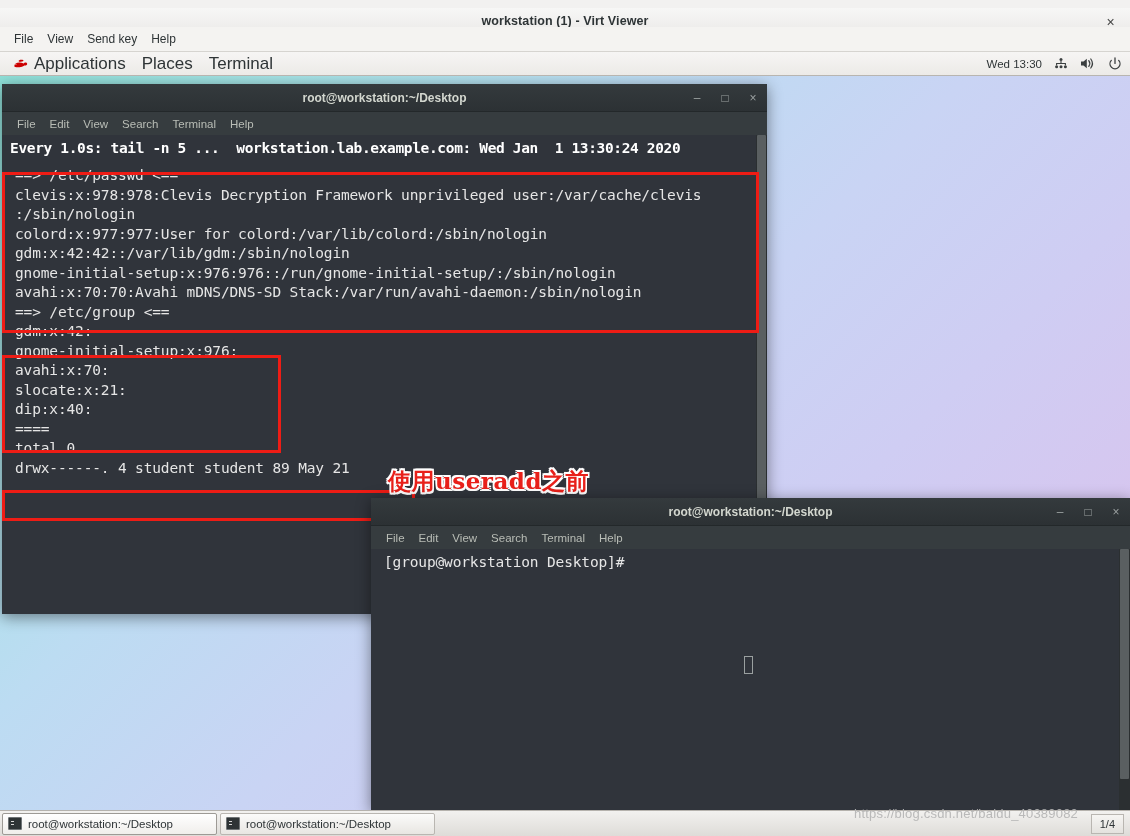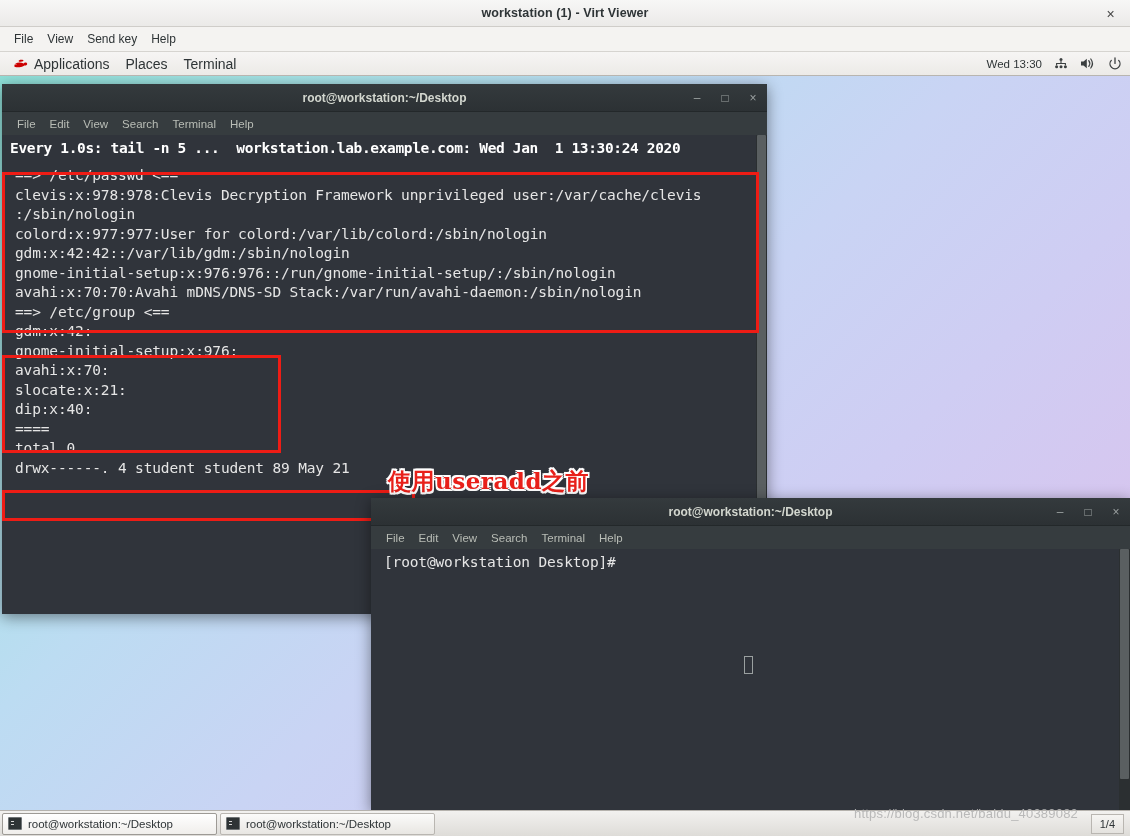--- a/index.html
+++ b/index.html
@@ -11,21 +11,21 @@
   }
 
   
   #viewer-window {
     position: relative;
     width: 1130px; height: 836px;
     background: #f2f1f0;
   }
 
   #viewer-titlebar {
-    position: absolute; left: 0; top: 0;
+    position: absolute; left: 0; top: 8px;
     width: 1130px; height: 27px;
     background: linear-gradient(#f7f7f6, #ebeae8);
     border-bottom: 1px solid #cfcdc9;
     display: flex; align-items: center; justify-content: center;
   }
   #viewer-title {
     font-size: 12.5px; color: #2e3436; font-weight: 600;
     letter-spacing: .1px;
   }
   #viewer-close {
@@ -51,21 +51,21 @@
   
   #gnome-panel {
     position: absolute; left: 0; top: 52px;
     width: 1130px; height: 24px;
     background: linear-gradient(#f6f5f4, #eceae7);
     border-bottom: 1px solid #b8b5b0;
     display: flex; align-items: center;
   }
   #panel-left { display: flex; align-items: center; padding-left: 6px; gap: 0; }
   .panel-item {
-    font-size: 14px; color: #2e3436;
+    font-size: 17px; color: #2e3436;
     padding: 3px 8px; cursor: pointer; white-space: nowrap;
   }
   #rh-logo { width: 14px; height: 13px; margin-right: 1px; display:block; }
   #panel-right {
     margin-left: auto; display: flex; align-items: center;
     padding-right: 8px; gap: 12px;
   }
   #panel-clock { font-size: 11.5px; color: #2e3436; cursor: pointer; }
   .tray-icon { cursor: pointer; display: flex; align-items: center; }
 
@@ -366,21 +366,21 @@
       <div class="term-menubar">
         <span class="tmenu">File</span>
         <span class="tmenu">Edit</span>
         <span class="tmenu">View</span>
         <span class="tmenu">Search</span>
         <span class="tmenu">Terminal</span>
         <span class="tmenu">Help</span>
       </div>
 
       <div class="term-body" style="height:261px; padding-top:4px;">
-        <div class="term-line">[root@workstation Desktop]#</div>
+        <div class="term-line">[group@workstation Desktop]#</div>
         <div class="term-scrollbar">
           <div class="term-scrollthumb" style="top:0; height:230px;"></div>
         </div>
       </div>
     </div>
 
     <div style="position:absolute; left:744px; top:580px; width:9px; height:18px; border:1px solid #9aa0a0;"></div>
   </div>
 
   <div id="taskbar">

